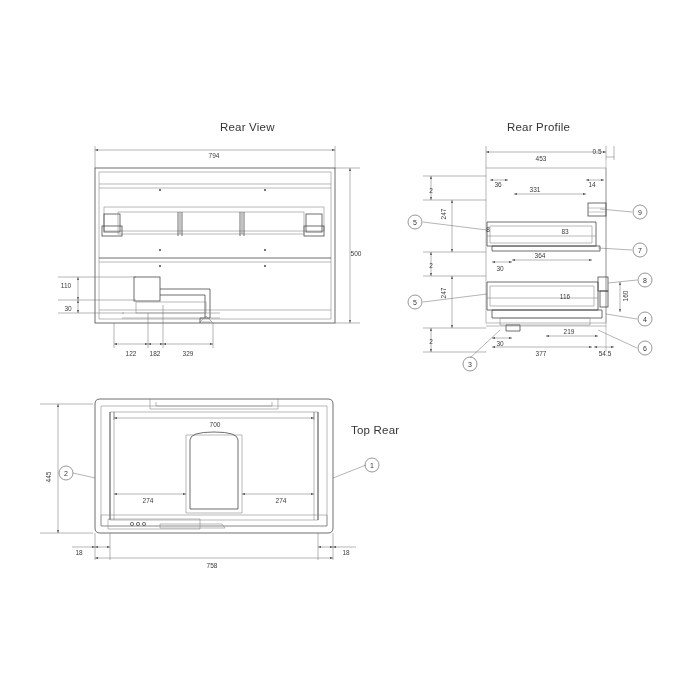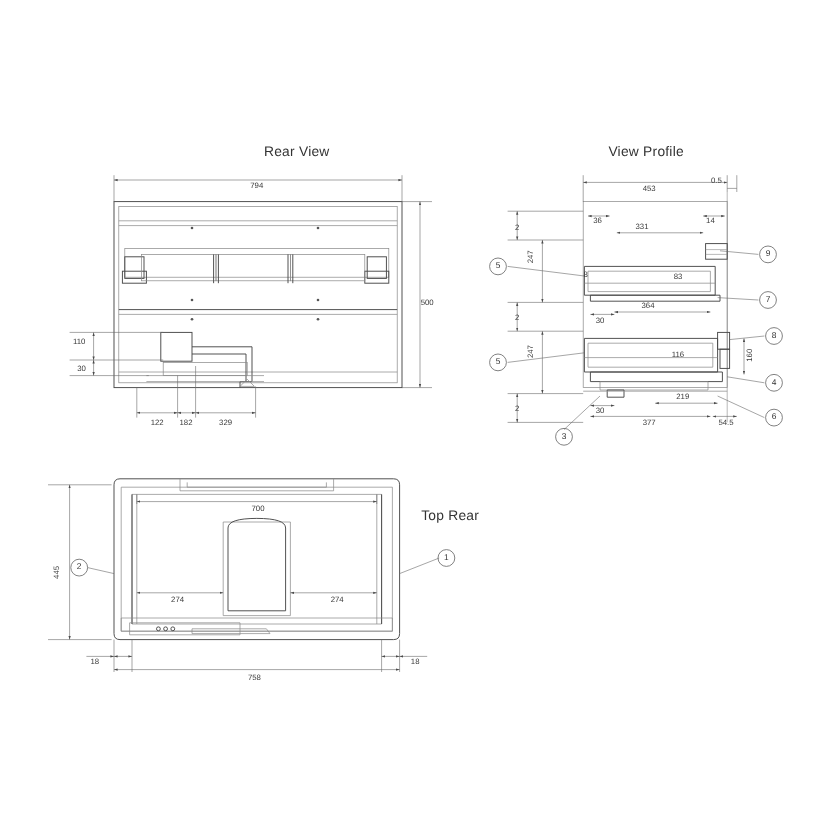--- a/index.html
+++ b/index.html
@@ -261,21 +261,21 @@
       <line x1="73" y1="473" x2="95" y2="478"></line>
     </g>
 
     <g fill="none" stroke="#6a6a6a" stroke-width="0.7">
       <circle cx="372" cy="465" r="7"></circle>
       <circle cx="66" cy="473" r="7"></circle>
     </g>
   </svg>
 
   <div class="view-title" style="left:186px; top:121px;padding-left:34px;">Rear View</div>
-  <div class="view-title" style="left:507px; top:121px;">View Profile</div>
+  <div class="view-title" style="left:507px; top:121px;">Rear Profile</div>
   <div class="view-title" style="left:351px; top:424px;">Top Rear</div>
 
   <div class="dim-label" style="left:214px; top:155px;">794</div>
   <div class="dim-label" style="left:356px; top:253px;">500</div>
   <div class="dim-label" style="left:66px; top:285px;">110</div>
   <div class="dim-label" style="left:68px; top:308px;">30</div>
   <div class="dim-label" style="left:131px; top:353px;">122</div>
   <div class="dim-label" style="left:155px; top:353px;">182</div>
   <div class="dim-label" style="left:188px; top:353px;">329</div>
 

